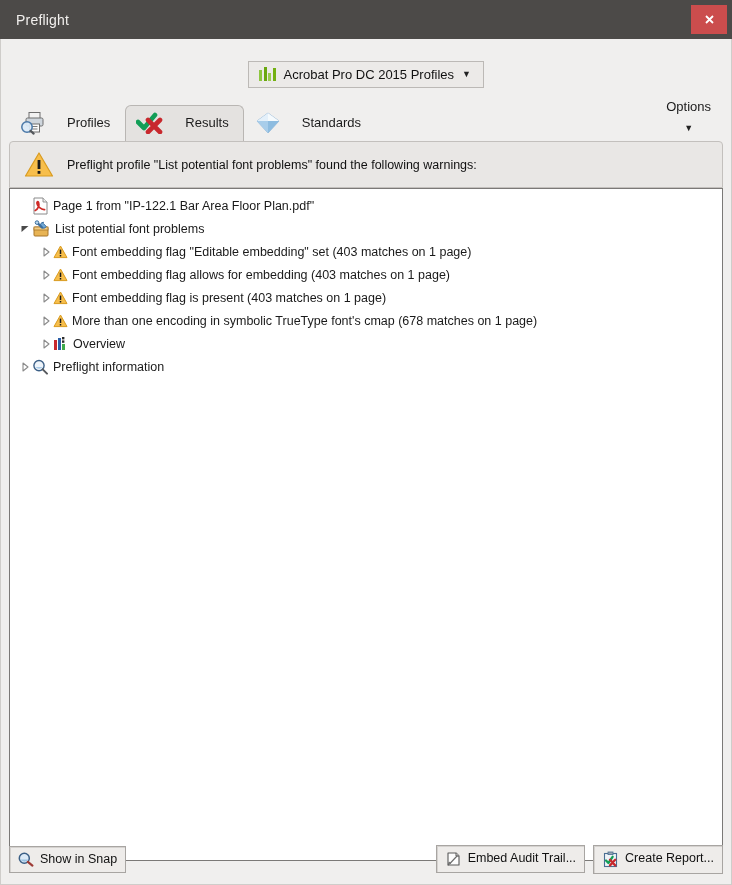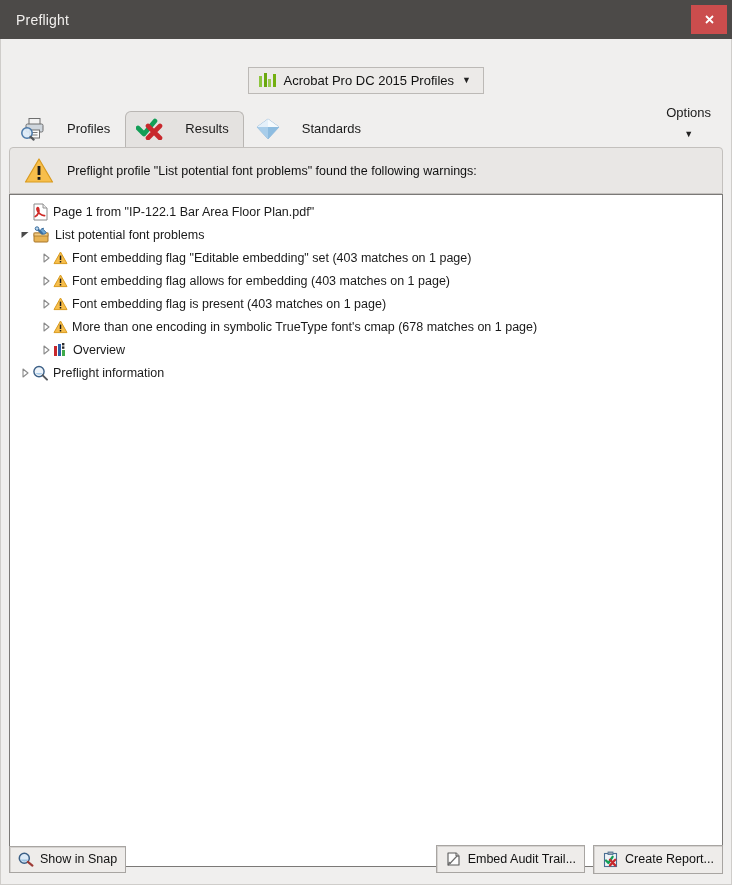--- a/index.html
+++ b/index.html
@@ -56,21 +56,21 @@
     border-bottom: 1px solid #cfcdca;
     box-sizing: border-box;
   }
 
   
   .profile-row {
     height: 46px;
     display: flex;
     align-items: center;
     justify-content: center;
-    padding-top: 18px;
+    padding-top: 12px;
   }
   .profile-btn {
     display: flex;
     align-items: center;
     gap: 8px;
     background: #eceae8;
     border: 1px solid #bcb9b6;
     padding: 5px 12px 5px 10px;
     cursor: pointer;
     font-size: 13px;
@@ -190,21 +190,21 @@
     position: absolute;
     left: 8px;
     right: 8px;
     bottom: 8px;
     height: 34px;
     display: flex;
     align-items: center;
   }
   .btn {
     display: inline-flex;
-    align-items: center;
+    align-items: flex-start;
     gap: 6px;
     background: #eeecea;
     border: 1px solid #a8a5a2;
     padding: 5px 8px;
     font-size: 12.5px;
     cursor: pointer;
     color: #111;
     box-shadow: 1px 1px 0 #d5d2cf inset;
   }
   .spacer-flex { flex: 1 1 auto; }

